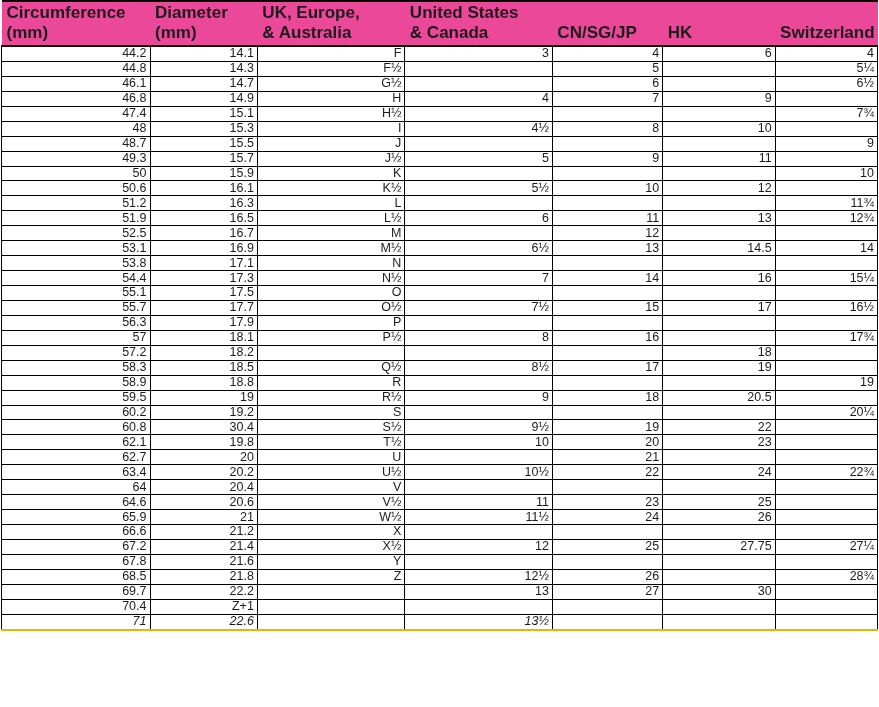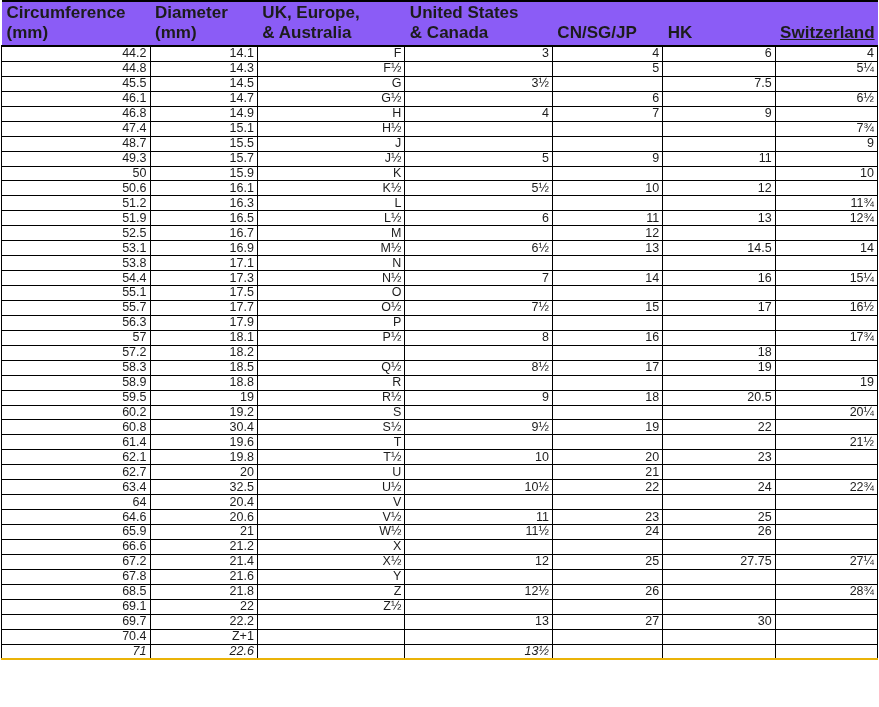--- a/index.html
+++ b/index.html
@@ -26,34 +26,33 @@
   col.c3 { width: 147px; }
   col.c4 { width: 147px; }
   col.c5 { width: 110px; }
   col.c6 { width: 112px; }
   col.c7 { width: 102px; }
 
   thead th {
     border: none;
     border-top: 2px solid #000;
     border-bottom: 2px solid #000;
-    background: #8b5cf6;
+    background: #ec4899;
     font-weight: bold;
     font-size: 17px;
     line-height: 20px;
     text-align: left;
     vertical-align: bottom;
     padding: 1px 0 2px 5px;
     white-space: nowrap;
     overflow: hidden;
   }
   thead th.last {
     text-align: right;
     padding-right: 18px;
-    text-decoration: underline;
   }
   thead th .hline {
     display: block;
   }
   tbody td {
     border: 1px solid #000;
     height: 13.95px;
     font-size: 12.5px;
     line-height: 13px;
     text-align: right;
@@ -125,29 +124,20 @@
       <tr>
         <td>44.8</td>
         <td>14.3</td>
         <td>F½</td>
         <td></td>
         <td>5</td>
         <td></td>
         <td>5¼</td>
       </tr>
       <tr>
-        <td>45.5</td>
-        <td>14.5</td>
-        <td>G</td>
-        <td>3½</td>
-        <td></td>
-        <td>7.5</td>
-        <td></td>
-      </tr>
-      <tr>
         <td>46.1</td>
         <td>14.7</td>
         <td>G½</td>
         <td></td>
         <td>6</td>
         <td></td>
         <td>6½</td>
       </tr>
       <tr>
         <td>46.8</td>
@@ -159,20 +149,29 @@
         <td></td>
       </tr>
       <tr>
         <td>47.4</td>
         <td>15.1</td>
         <td>H½</td>
         <td></td>
         <td></td>
         <td></td>
         <td>7¾</td>
+      </tr>
+      <tr>
+        <td>48</td>
+        <td>15.3</td>
+        <td>I</td>
+        <td>4½</td>
+        <td>8</td>
+        <td>10</td>
+        <td></td>
       </tr>
       <tr>
         <td>48.7</td>
         <td>15.5</td>
         <td>J</td>
         <td></td>
         <td></td>
         <td></td>
         <td>9</td>
       </tr>
@@ -341,49 +340,40 @@
       <tr>
         <td>60.8</td>
         <td>30.4</td>
         <td>S½</td>
         <td>9½</td>
         <td>19</td>
         <td>22</td>
         <td></td>
       </tr>
       <tr>
-        <td>61.4</td>
-        <td>19.6</td>
-        <td>T</td>
-        <td></td>
-        <td></td>
-        <td></td>
-        <td>21½</td>
-      </tr>
-      <tr>
         <td>62.1</td>
         <td>19.8</td>
         <td>T½</td>
         <td>10</td>
         <td>20</td>
         <td>23</td>
         <td></td>
       </tr>
       <tr>
         <td>62.7</td>
         <td>20</td>
         <td>U</td>
         <td></td>
         <td>21</td>
         <td></td>
         <td></td>
       </tr>
       <tr>
         <td>63.4</td>
-        <td>32.5</td>
+        <td>20.2</td>
         <td>U½</td>
         <td>10½</td>
         <td>22</td>
         <td>24</td>
         <td>22¾</td>
       </tr>
       <tr>
         <td>64</td>
         <td>20.4</td>
         <td>V</td>
@@ -440,29 +430,20 @@
       <tr>
         <td>68.5</td>
         <td>21.8</td>
         <td>Z</td>
         <td>12½</td>
         <td>26</td>
         <td></td>
         <td>28¾</td>
       </tr>
       <tr>
-        <td>69.1</td>
-        <td>22</td>
-        <td>Z½</td>
-        <td></td>
-        <td></td>
-        <td></td>
-        <td></td>
-      </tr>
-      <tr>
         <td>69.7</td>
         <td>22.2</td>
         <td></td>
         <td>13</td>
         <td>27</td>
         <td>30</td>
         <td></td>
       </tr>
       <tr>
         <td>70.4</td>

